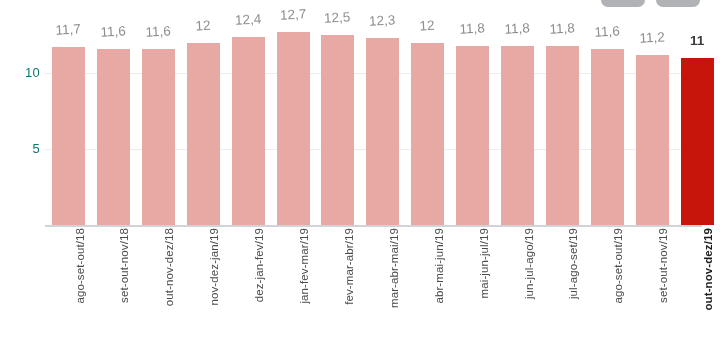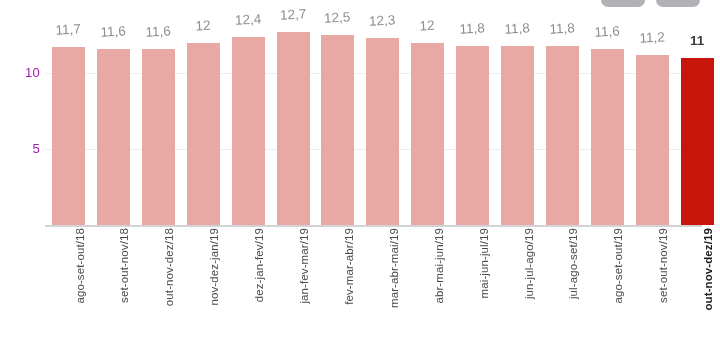--- a/index.html
+++ b/index.html
@@ -60,21 +60,21 @@
     height: 2px;
     background: #d2d3d6;
   }
 
   .ytick {
     position: absolute;
     right: 0;
     width: 38px;
     text-align: right;
     font-size: 13px;
-    color: #a21caf;
+    color: #0f766e;
     letter-spacing: 0.3px;
   }
   .ytick-wrap {
     position: absolute;
     left: 0;
     width: 40px;
     height: 16px;
   }
 
   

